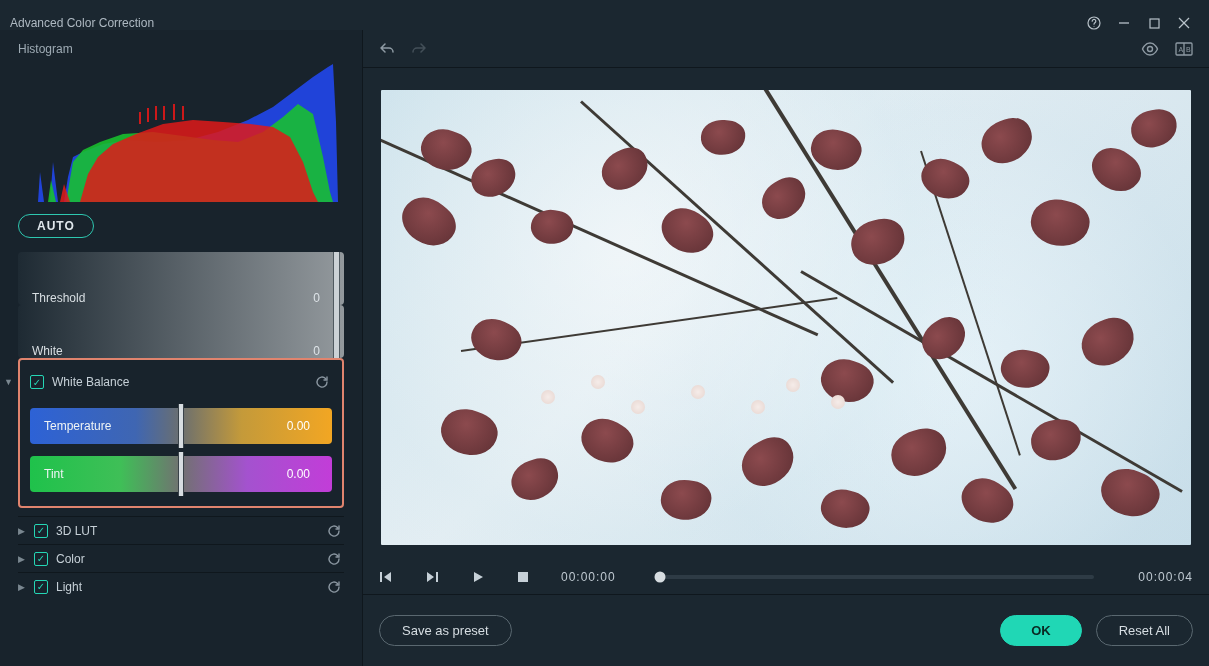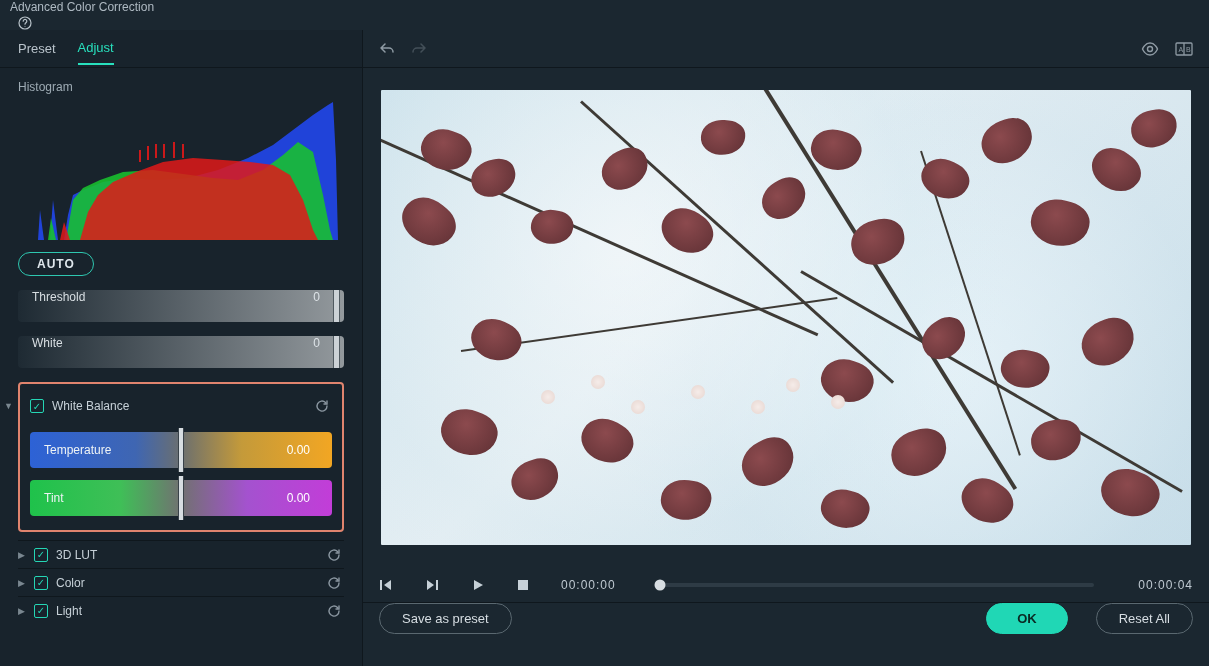--- a/index.html
+++ b/index.html
@@ -1,30 +1,30 @@
 <!DOCTYPE html>
 <html><head>
 <meta charset="utf-8">
 <style>
 * { margin:0; padding:0; box-sizing:border-box; font-family:"Segoe UI",Arial,sans-serif; }
 body { width:1209px; height:666px; background:#1b2730; color:#c2ccd3; overflow:hidden; }
-.titlebar { height:30px; display:flex; align-items:flex-start; padding:0 10px; font-size:12px; color:#aeb9c2;flex-direction:column; }
+.titlebar { height:30px; display:flex; align-items:flex-end; padding:0 10px; font-size:12px; color:#aeb9c2; }
 .titlebar .spacer { flex:1; }
 .titlebar .ctl { width:30px; text-align:center; font-size:14px; color:#b8c2c9; cursor:pointer; }
 .titlebar .ctl svg { vertical-align:middle; }
 .main { display:flex; height:636px; }
 .sidebar { width:363px; background:#18232c; border-right:1px solid #0f171d; display:flex; flex-direction:column; }
 .tab-row { height:38px; display:flex; align-items:center; padding-left:18px; gap:22px; border-bottom:1px solid #0f171d; }
 .tab { font-size:13px; color:#b9c3cb; cursor:pointer; }
 .tab.active { color:#28e0bd; border-bottom:2px solid #28e0bd; padding-bottom:8px; margin-top:8px; }
 .scroll { flex:1; overflow-y:auto; padding:12px 18px 12px 18px; position:relative; }
 .section-label { font-size:12px; color:#9eabb4; margin-bottom:6px; }
 .histogram { width:320px; height:140px; position:relative; margin-bottom:12px; }
 .auto-btn { display:inline-block; padding:4px 18px; border:1.5px solid #2ec7b0; border-radius:14px; color:#dfe7ec; font-size:12px; font-weight:bold; letter-spacing:1px; cursor:pointer; background:transparent; margin-bottom:14px; }
-.gray-slider { height:32px; border-radius:4px; background:linear-gradient(to right,#1e2a33,#93999d); position:relative; display:flex; align-items:flex-start; padding:0 14px; margin-bottom:14px; color:#d9dfe3; font-size:12px; }
+.gray-slider { height:53px; border-radius:4px; background:linear-gradient(to right,#1e2a33,#93999d); position:relative; display:flex; align-items:flex-end; padding:0 14px; color:#d9dfe3; font-size:12px; }
 .gray-slider .val { position:absolute; right:24px; font-size:12px; color:#dde3e7; }
 .gray-slider .handle { position:absolute; right:4px; top:0; bottom:0; width:7px; background:#ccd2d6; border-left:1px solid #505a60; border-right:1px solid #505a60; }
 .wb-box { border:2px solid #e0846e; border-radius:4px; padding:8px 10px 14px 10px; margin-bottom:8px; }
 .collapsible { display:flex; align-items:center; gap:8px; font-size:12px; color:#c6d0d7; height:28px; }
 .collapsible .chev { width:8px; color:#7a8790; font-size:9px; }
 .collapsible .cb { width:14px; height:14px; border:1.5px solid #25d6b5; border-radius:2px; display:inline-flex; align-items:center; justify-content:center; color:#25d6b5; font-size:10px; cursor:pointer; }
 .collapsible .reset { margin-left:auto; width:20px; height:20px; display:flex; align-items:center; justify-content:center; cursor:pointer; color:#8a96a0; }
 .color-slider { height:36px; border-radius:4px; position:relative; display:flex; align-items:center; padding:0 14px; margin-top:12px; }
 .color-slider.temp { background:linear-gradient(to right,#2d62d6,#3f66b2 35%,#6b6f6f 50%,#c49a3a 70%,#f2a623); }
 .color-slider.tint { background:linear-gradient(to right,#1fc24b,#3fbf57 30%,#717171 50%,#a452cf 72%,#c23dd8); }
@@ -45,21 +45,21 @@
   position:relative; overflow:hidden;
 }
 .leaf { position:absolute; border-radius:50% 40% 55% 45%; background:radial-gradient(circle at 40% 35%,#8c4a4e,#5d2f33); transform:rotate(var(--r,0deg)); }
 .branch { position:absolute; background:#3e3a35; transform-origin:left center; }
 .blossom { position:absolute; width:14px; height:14px; background:radial-gradient(circle,#f5ece9,#e7d5cf); border-radius:50%; }
 .transport { height:34px; display:flex; align-items:center; padding:0 16px; gap:32px; }
 .transport .ico { color:#c6d0d7; cursor:pointer; display:flex; }
 .transport .time { font-size:12px; color:#bfc9d1; letter-spacing:1px; }
 .transport .track { flex:1; height:4px; background:#2e3b45; border-radius:2px; margin:0 12px; position:relative; cursor:pointer; }
 .transport .knob { position:absolute; left:0; top:50%; width:11px; height:11px; background:#d7dde1; border-radius:50%; transform:translate(-50%,-50%); }
-.footer { height:64px; display:flex; align-items:flex-start; padding:0 16px; gap:28px; border-top:1px solid #0f171d; }
+.footer { height:72px; display:flex; align-items:center; padding:0 16px; gap:14px; border-top:1px solid #0f171d; }
 .pill-btn { padding:7px 22px; border-radius:18px; font-size:13px; cursor:pointer; }
 .pill-outline { border:1.5px solid #5a6870; background:transparent; color:#d6dde2; }
 .pill-ok { background:#20d7b5; border:1.5px solid #20d7b5; color:#0a2a23; font-weight:bold; padding:7px 30px; }
 .footer .spacer { flex:1; }
 ::-webkit-scrollbar{width:6px}::-webkit-scrollbar-thumb{background:#33424d;border-radius:3px}
 </style>
 </head>
 <body>
 
 <div class="titlebar">
@@ -77,24 +77,20 @@
         <rect x="1" y="1" width="9" height="9"></rect>
       </svg></div>
   <div class="ctl"><svg width="12" height="12" viewBox="0 0 12 12" stroke="currentColor" stroke-width="1.3">
         <line x1="1" y1="1" x2="11" y2="11"></line>
         <line x1="11" y1="1" x2="1" y2="11"></line>
       </svg></div>
 </div>
 
 <div class="main">
   <div class="sidebar">
-    <div class="tab-row">
-      <div class="tab">Preset</div>
-      <div class="tab active">Adjust</div>
-    </div>
     <div class="scroll">
       <div class="section-label">Histogram</div>
       <div class="histogram">
         <svg width="320" height="140" viewBox="0 0 320 140">
           <path d="M20 140 L22 110 L26 140 L32 140 L35 100 L40 140 L46 140 L50 115 L55 95 L65 90 L85 82 L110 78 L140 80 L170 78 L200 70 L230 58 L255 45 L275 30 L295 15 L310 5 L315 2 L318 60 L320 140 Z" fill="#2246e8" opacity=".92"></path>
           <path d="M30 140 L33 118 L38 140 L48 140 L55 100 L65 88 L82 80 L105 72 L135 70 L165 74 L195 78 L220 80 L245 70 L265 55 L280 42 L295 52 L305 95 L312 130 L315 140 Z" fill="#18c22e" opacity=".88"></path>
           <path d="M42 140 L46 122 L52 140 L62 140 L70 112 L80 95 L95 82 L118 72 L145 62 L175 58 L205 60 L232 62 L255 65 L272 75 L285 100 L295 130 L300 140 Z" fill="#e01919" opacity=".85"></path>
           <g stroke="#e01919" stroke-width="2" opacity=".9">
               <line x1="122" y1="62" x2="122" y2="50"></line>
               <line x1="130" y1="60" x2="130" y2="46"></line>

